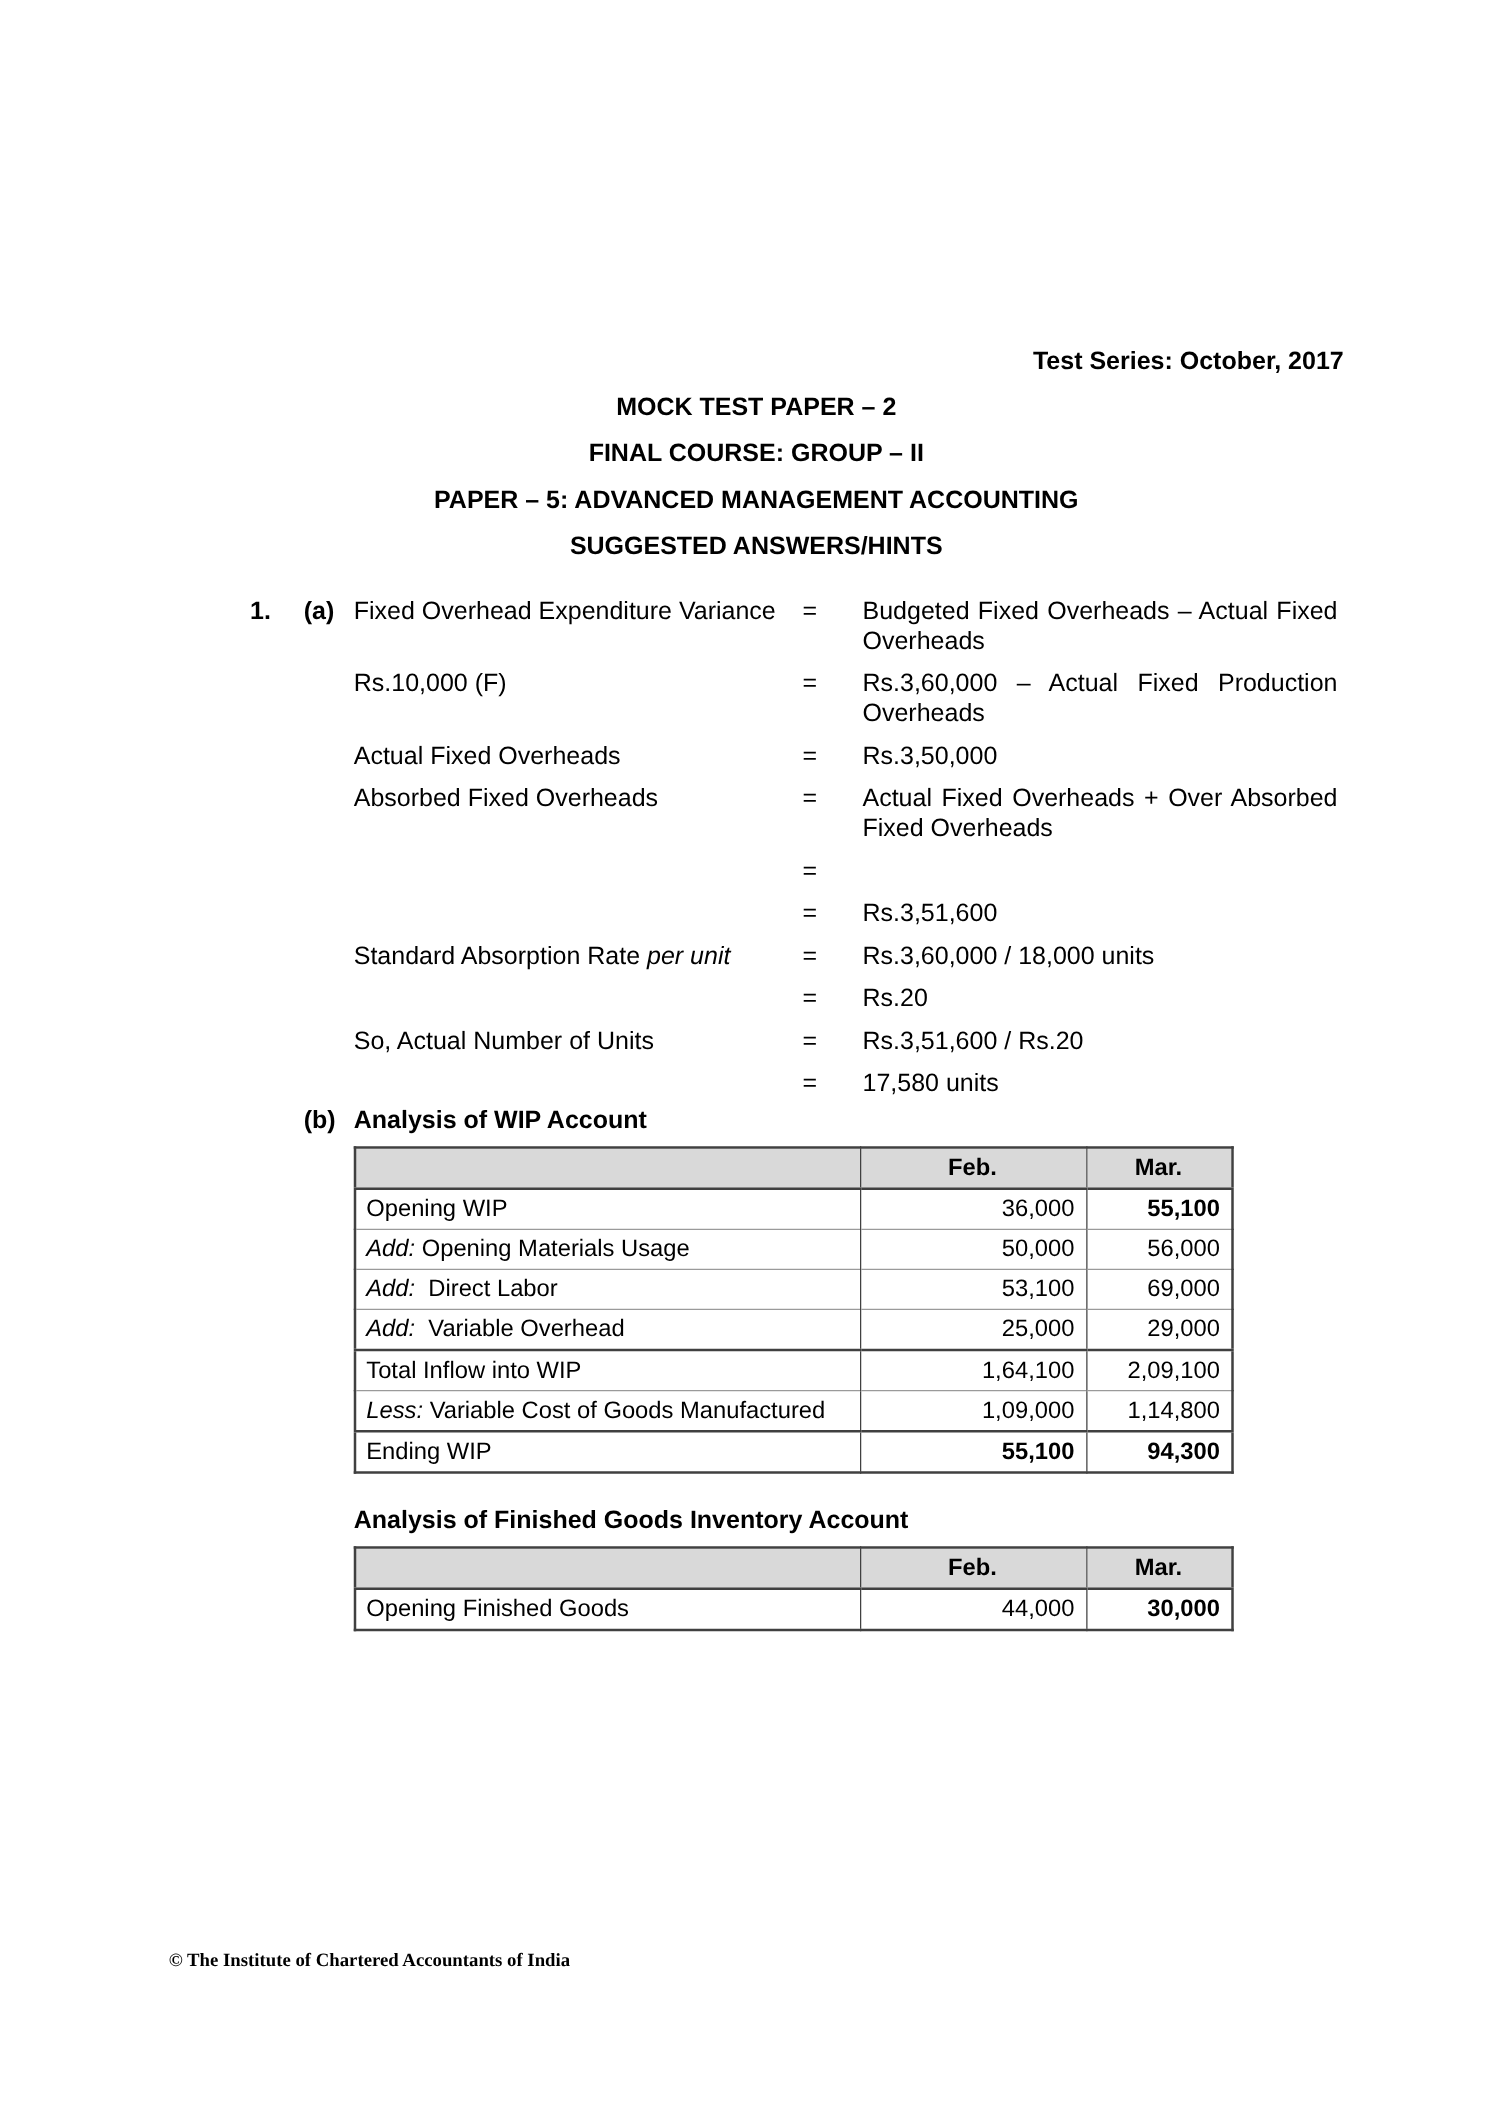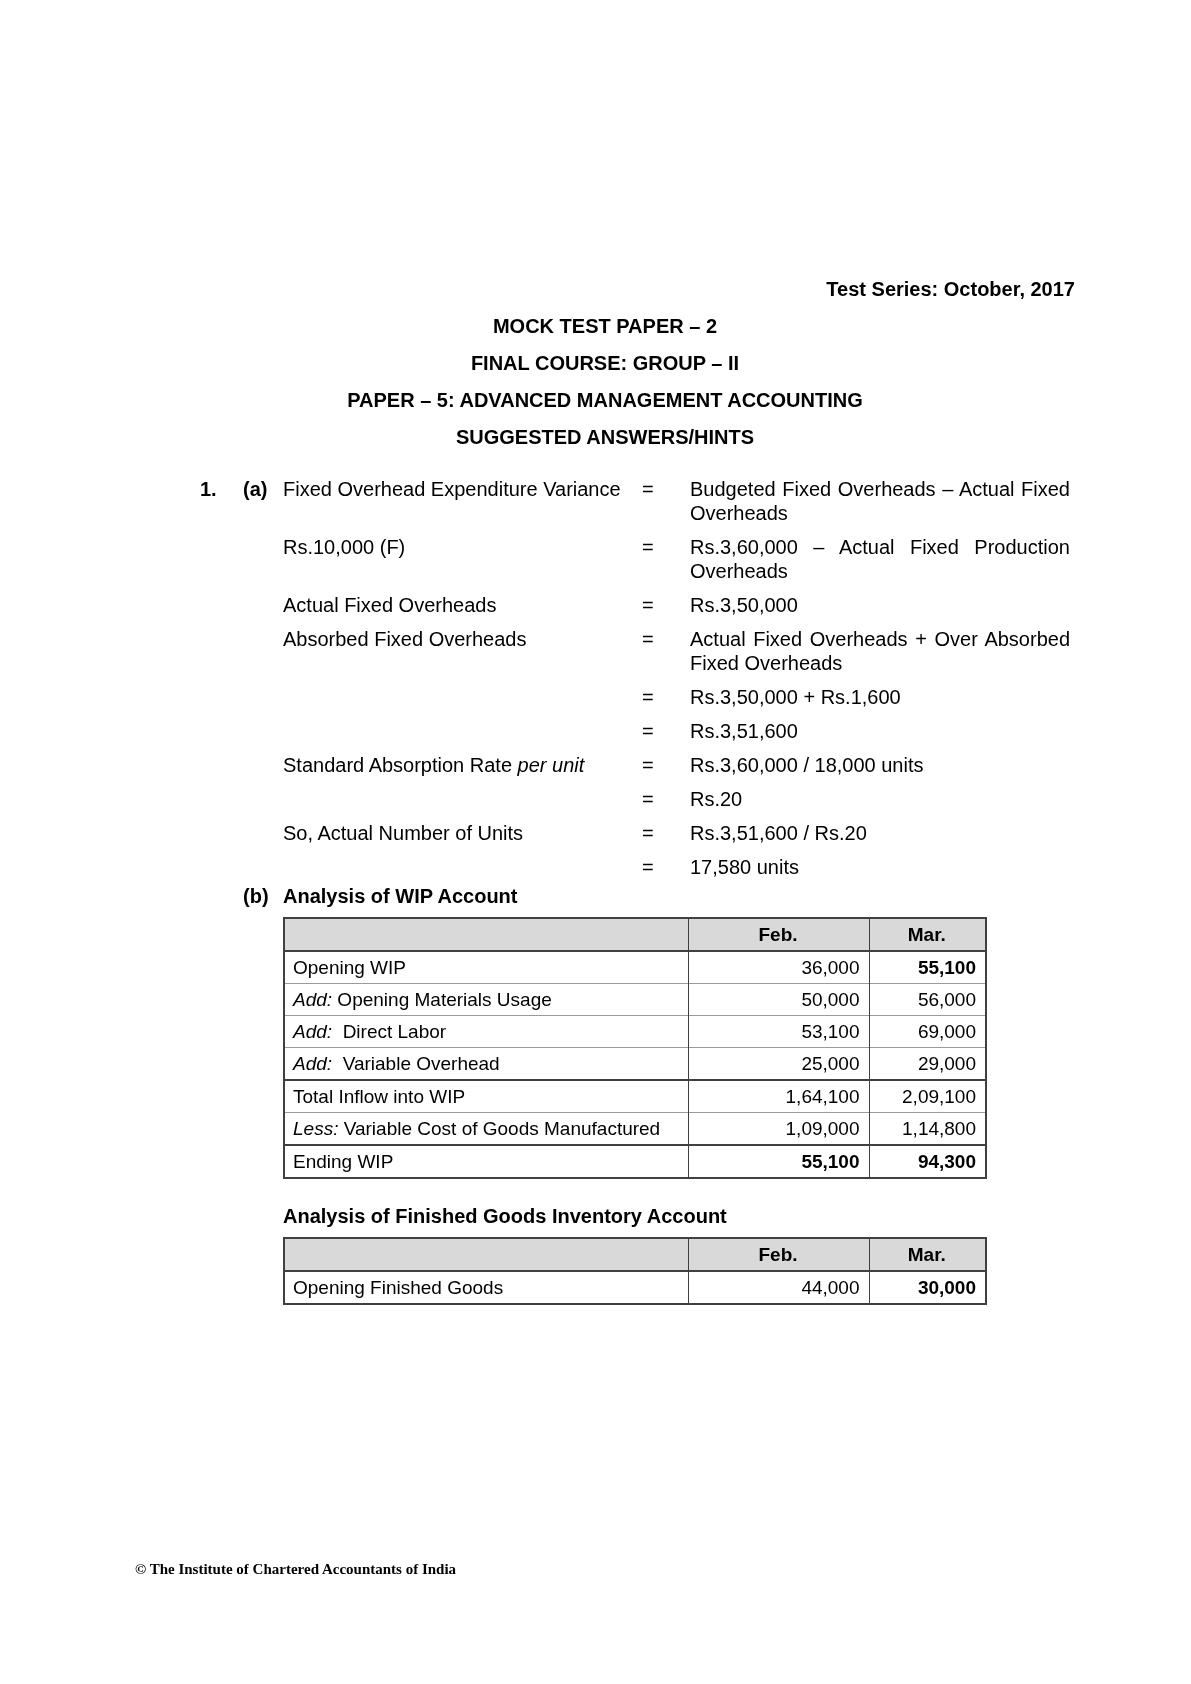--- a/index.html
+++ b/index.html
@@ -115,21 +115,20 @@
 
       <div class="eq-row">
         <div class="eq-label"><span>Absorbed Fixed Overheads</span><span class="it"></span></div>
         <div class="eq-sign">=</div>
         <div class="eq-value">Actual Fixed Overheads + Over Absorbed Fixed Overheads</div>
       </div>
 
       <div class="eq-row">
         <div class="eq-label"><span></span><span class="it"></span></div>
         <div class="eq-sign">=</div>
-        <div class="eq-value">Rs.3,50,000 + Rs.1,600</div>
       </div>
 
       <div class="eq-row">
         <div class="eq-label"><span></span><span class="it"></span></div>
         <div class="eq-sign">=</div>
         <div class="eq-value">Rs.3,51,600</div>
       </div>
 
       <div class="eq-row">
         <div class="eq-label"><span>Standard Absorption Rate </span><span class="it">per unit</span></div>

